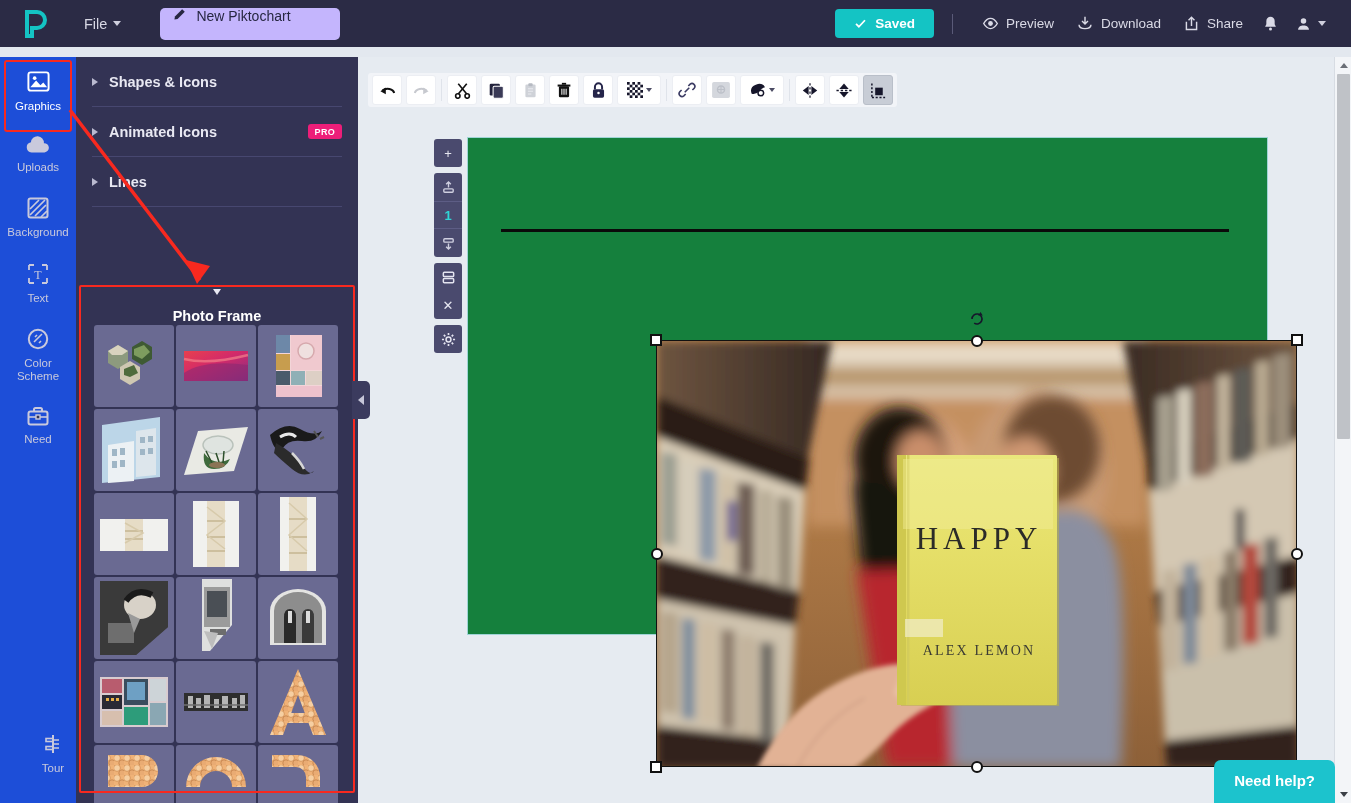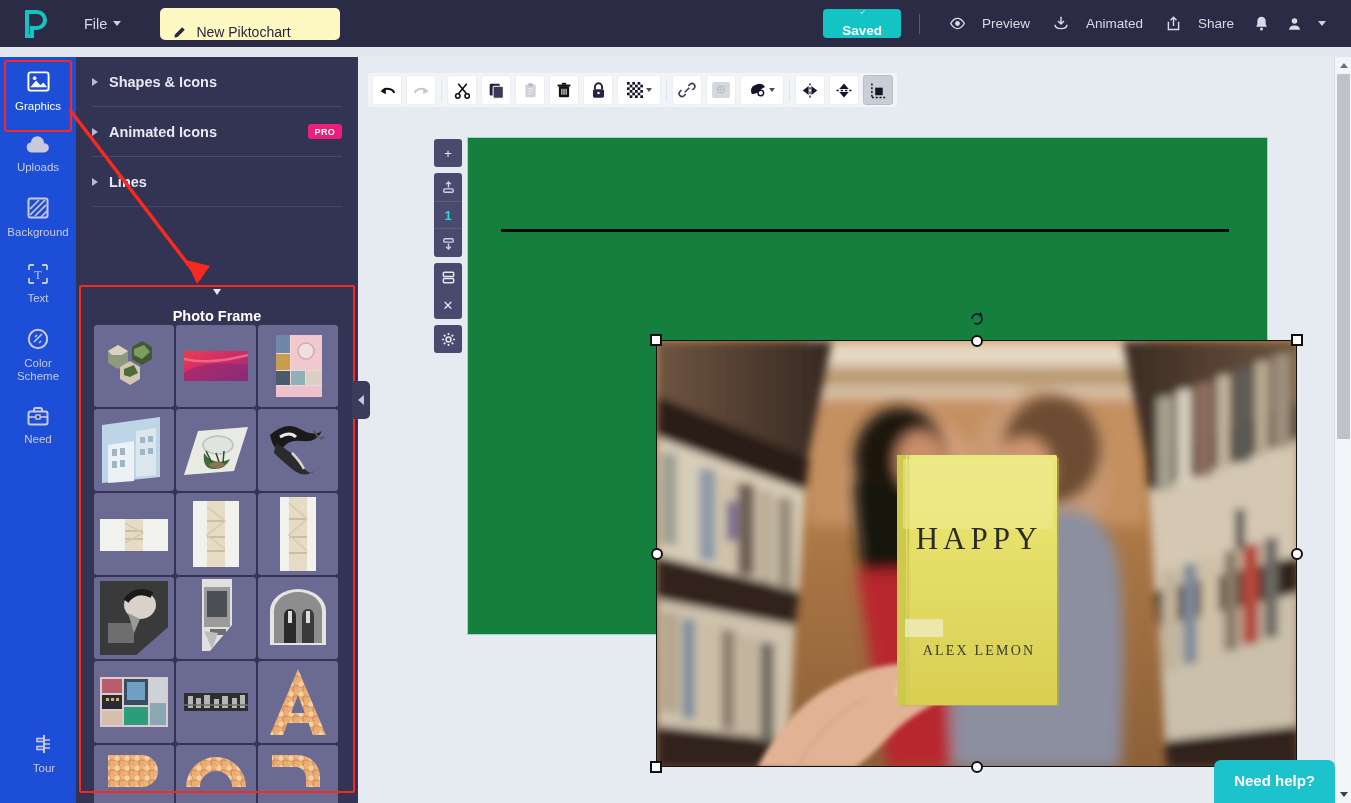--- a/index.html
+++ b/index.html
@@ -15,52 +15,52 @@
     position:absolute; left:0; top:0; width:1351px; height:47px;
     background:#2b2b45; display:flex; align-items:center; z-index:40;
   }
   .logo{ width:72px; display:flex; align-items:center; justify-content:center; }
   .file-menu{
     display:flex; align-items:center; gap:6px; color:#d8d8e4;
     font-size:14.5px; margin-left:4px; cursor:pointer; padding:6px 8px;
   }
   .caret-d{ width:0;height:0;border-left:4.5px solid transparent;border-right:4.5px solid transparent;border-top:5px solid #cfcfdd; }
   .doc-title{
-    display:flex; align-items:flex-end; gap:10px;
-    background:#fef9c3; border-radius:5px; height:32px;
+    display:flex; align-items:flex-start; gap:10px;
+    background:#c4b5fd; border-radius:5px; height:32px;
     margin-left:31px; padding:0 14px 0 12px; min-width:180px;
     color:#272742; font-size:14px; cursor:text;
   }
   .topbar-right{
     margin-left:auto; display:flex; align-items:center; gap:0; padding-right:16px;
   }
   .saved-btn{
     background:#14c4c4; color:#fff; border-radius:4px; height:29px;
     display:flex; align-items:center; gap:8px; padding:0 19px;
-    font-size:13.5px; font-weight:bold; cursor:pointer;flex-direction:column;
+    font-size:13.5px; font-weight:bold; cursor:pointer;
   }
   .vdiv{ width:1px; height:20px; background:#5a5a78; margin:0 18px; }
   .tb-item{
-    display:flex; align-items:center; gap:16px; color:#dadae6;
+    display:flex; align-items:center; gap:7px; color:#dadae6;
     font-size:13.5px; cursor:pointer; padding:0 11px; height:36px;
   }
   .tb-icon-only{ padding:0 9px; }
 
   
   .rail{
     position:absolute; left:0; top:57px; width:76px; height:746px;
     background:#1d4ed8; z-index:30;
   }
   .rail-item{
     width:76px; padding:12px 2px 10px; display:flex; flex-direction:column;
     align-items:center; gap:6px; cursor:pointer; color:#c9c9dc; font-size:11.5px;
     line-height:1.15; text-align:center;
   }
   .rail-item.active{ color:#ffffff; }
-  .rail-tour{ position:absolute; left:0; bottom:18px; width:88px; }
+  .rail-tour{ position:absolute; left:9px; bottom:18px; width:88px; }
   .rail-highlight{
     position:absolute; left:4px; top:3px; width:68px; height:72px;
     border:2.5px solid #f8291f; border-radius:3px; pointer-events:none;
   }
 
   
   .panel{
     position:absolute; left:76px; top:57px; width:282px; height:746px;
     background:#333354; overflow:hidden;
   }
@@ -221,21 +221,21 @@
           <circle cx="10" cy="10" r="2.8" fill="#dadae6"></circle>
         </svg>
         <span>Preview</span>
       </div>
 
       <div class="tb-item">
         <svg width="18" height="17" viewBox="0 0 20 20">
           <path d="M10 2v7M6.5 7L10 10.5 13.5 7" fill="none" stroke="#dadae6" stroke-width="1.7"></path>
           <path d="M3 11.5c0 3 2 4.5 7 4.5s7-1.5 7-4.5" fill="none" stroke="#dadae6" stroke-width="1.7"></path>
         </svg>
-        <span>Animated</span>
+        <span>Download</span>
       </div>
 
       <div class="tb-item">
         <svg width="17" height="17" viewBox="0 0 20 20">
           <path d="M4 8v9h12V8" fill="none" stroke="#dadae6" stroke-width="1.7"></path>
           <path d="M10 13V3M6.5 6.2L10 2.7l3.5 3.5" fill="none" stroke="#dadae6" stroke-width="1.7"></path>
         </svg>
         <span>Share</span>
       </div>
 

